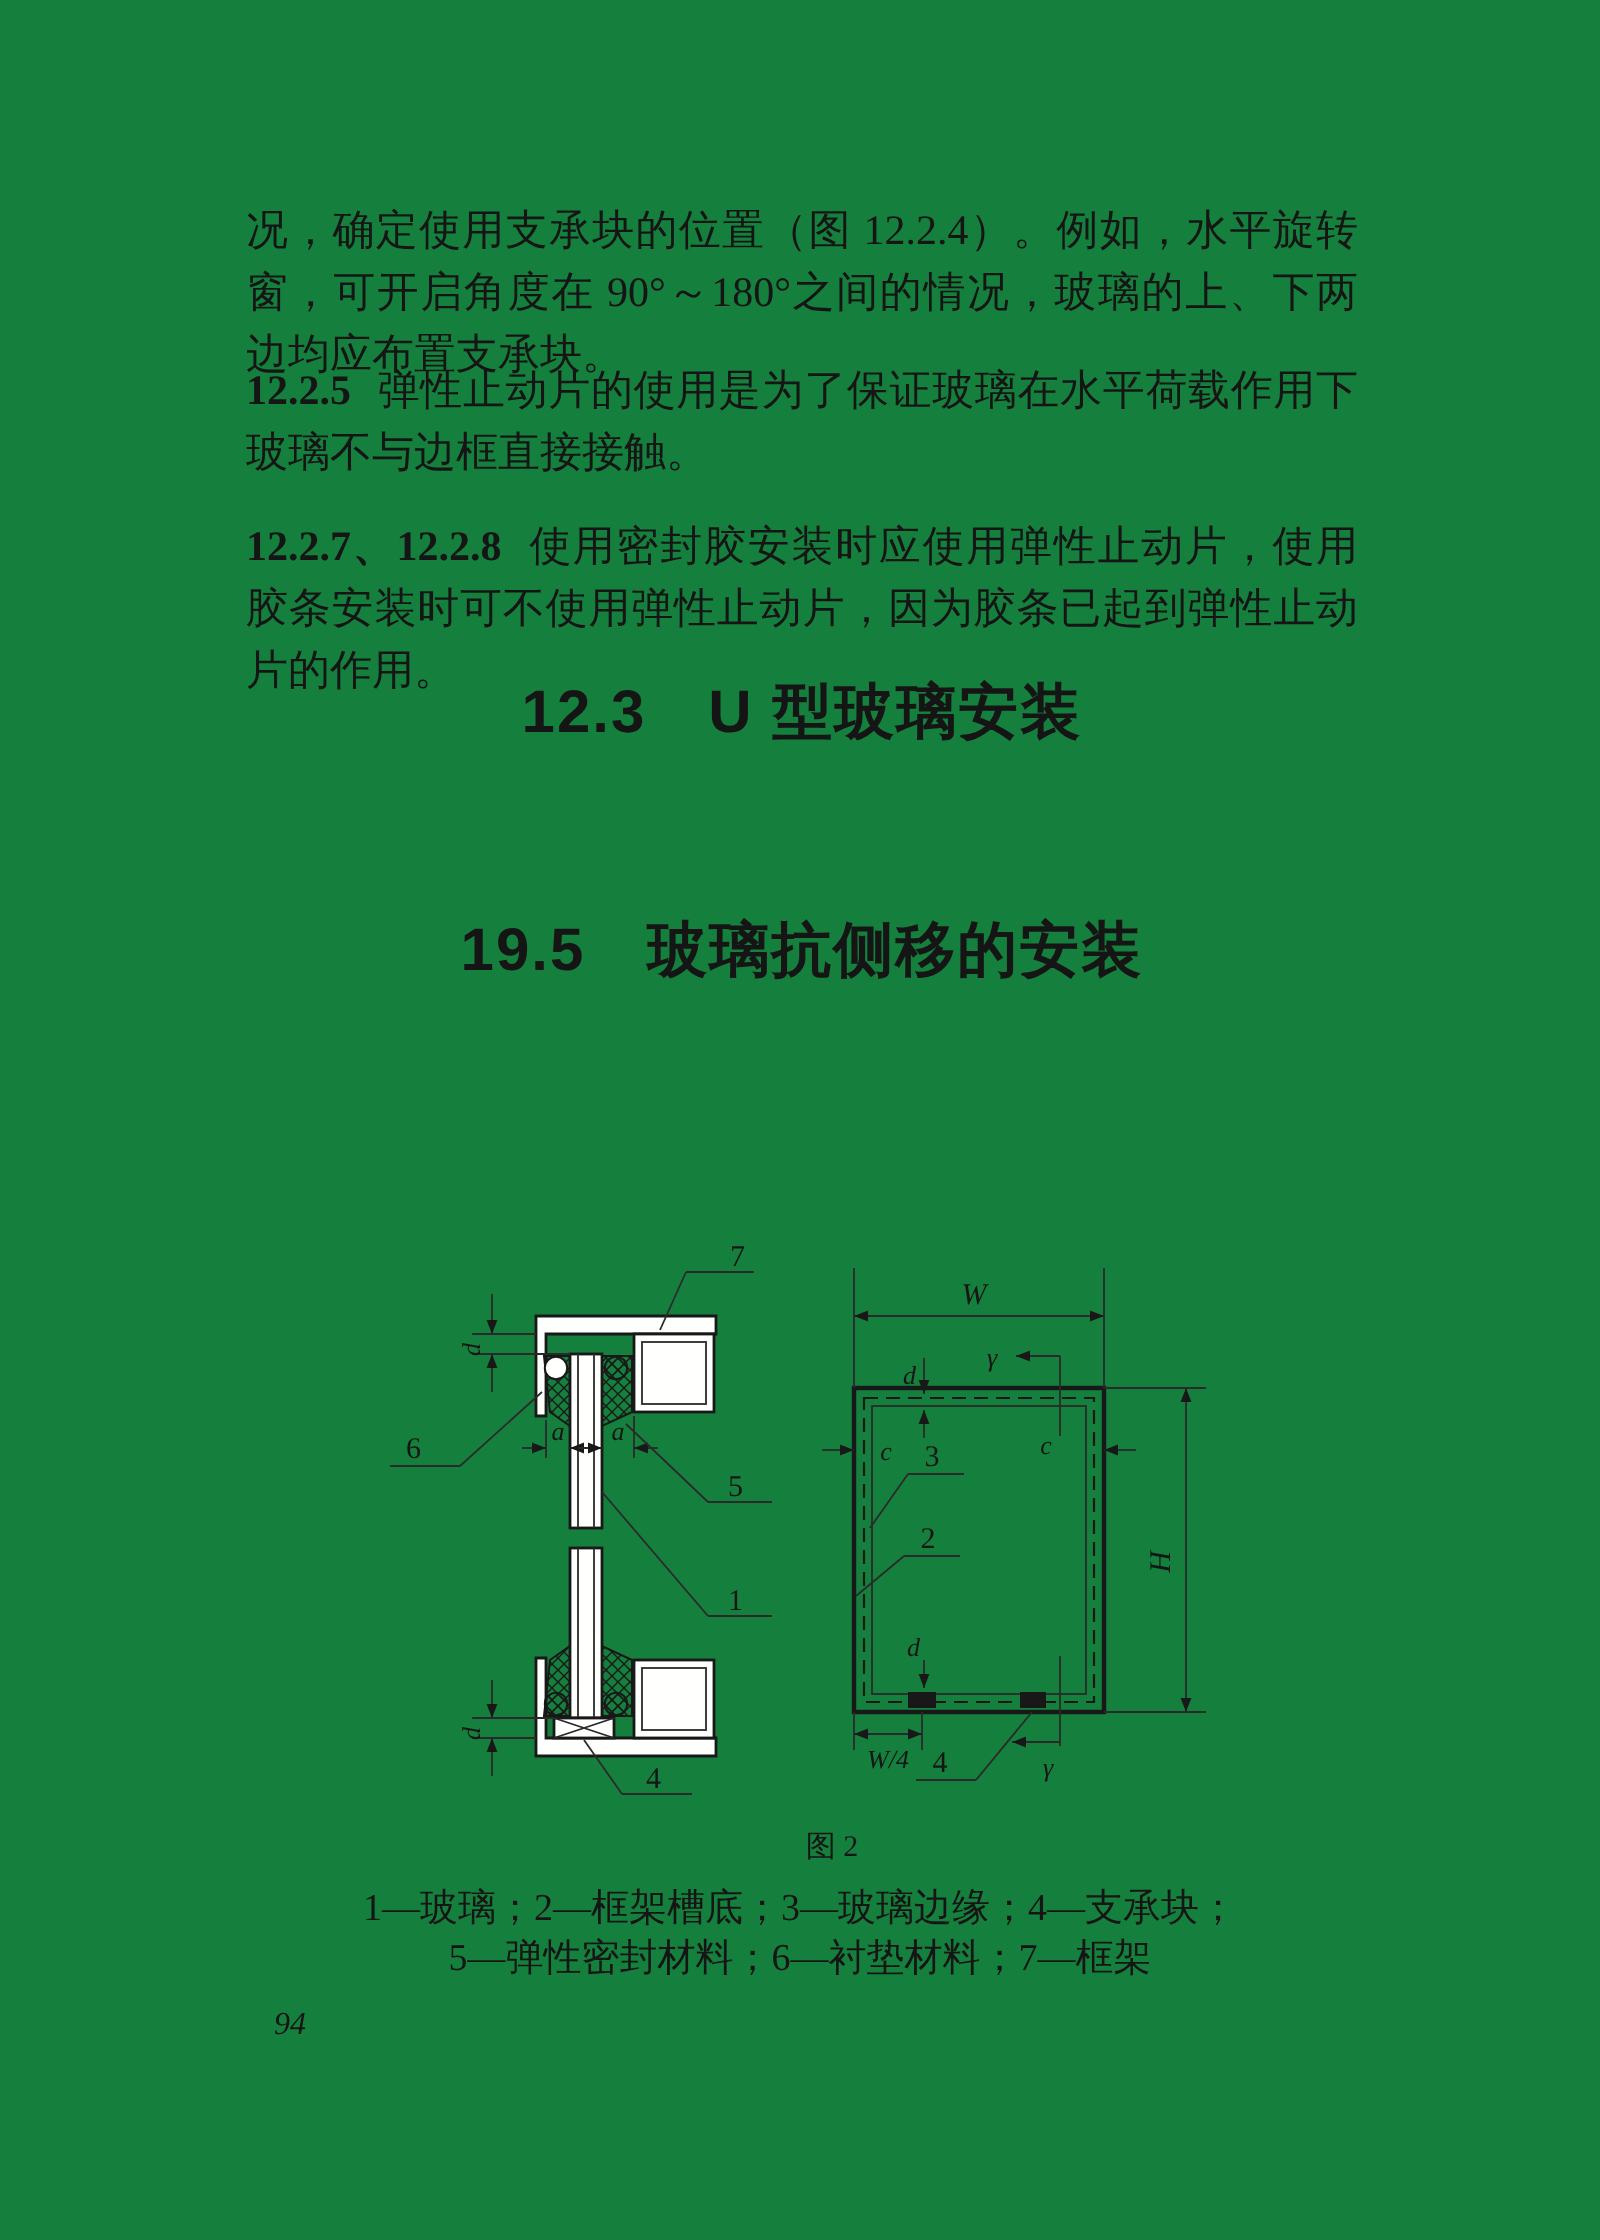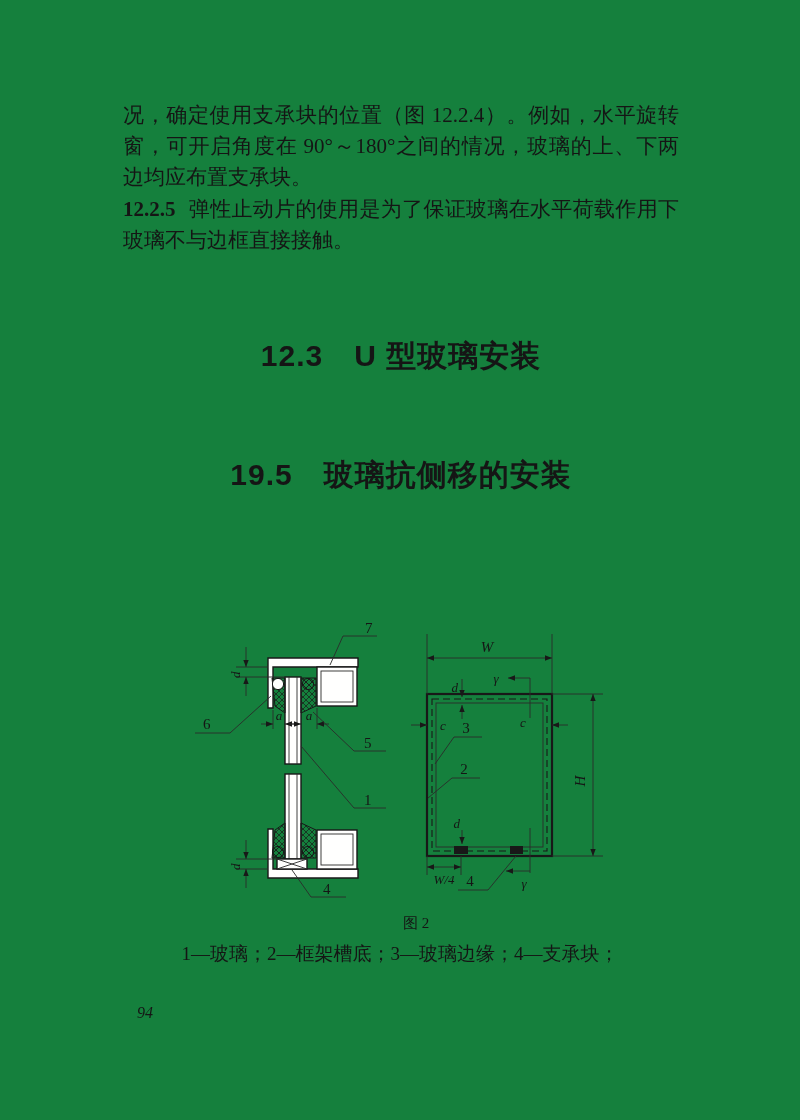--- a/index.html
+++ b/index.html
@@ -28,24 +28,27 @@
 </style>
 </head>
 <body>
 
 <div class="page">
 
   <div class="para" style="top:100px">
     <span>况，确定使用支承块的位置（图 12.2.4）。例如，水平旋转窗，可开启角度在 90°～180°之间的情况，玻璃的上、下两边均应布置支承块。</span>
   </div>
 
-  <div class="para" style="top:194px">
+  <div class="para" style="top:180px">
     <span class="lead">12.2.5</span><span>弹性止动片的使用是为了保证玻璃在水平荷载作用下玻璃不与边框直接接触。</span>
   </div>
 
+  <div class="para" style="top:258px">
+    <span class="lead">12.2.7、12.2.8</span><span>使用密封胶安装时应使用弹性止动片，使用胶条安装时可不使用弹性止动片，因为胶条已起到弹性止动片的作用。</span>
+  </div>
 
   <div class="heading" style="top:336px">12.3　U 型玻璃安装</div>
 
 
   <div class="heading" style="top:455px">19.5　玻璃抗侧移的安装</div>
 
 
   <svg class="fig" width="500" height="292" viewBox="0 0 500 292">
     <defs>
       <pattern id="xh" width="6" height="6" patternUnits="userSpaceOnUse">
@@ -177,15 +180,16 @@
       <line class="thin" x1="338" y1="274" x2="366" y2="240"></line>
 
       <line class="thin" x1="380" y1="212" x2="380" y2="257"></line>
       <line class="thin" x1="380" y1="255" x2="356" y2="255" marker-end="url(#ah)"></line>
       <text class="dim" x="374" y="272" text-anchor="middle">γ</text>
     </g>
   </svg>
 
   <div class="fig-caption" style="top:914px">图 2</div>
   <div class="legend-line" style="top:941px">1—玻璃；2—框架槽底；3—玻璃边缘；4—支承块；</div>
+  <div class="legend-line" style="top:966px">5—弹性密封材料；6—衬垫材料；7—框架</div>
 
   <div class="pagenum">94</div>
 </div>
 
 </body></html>

